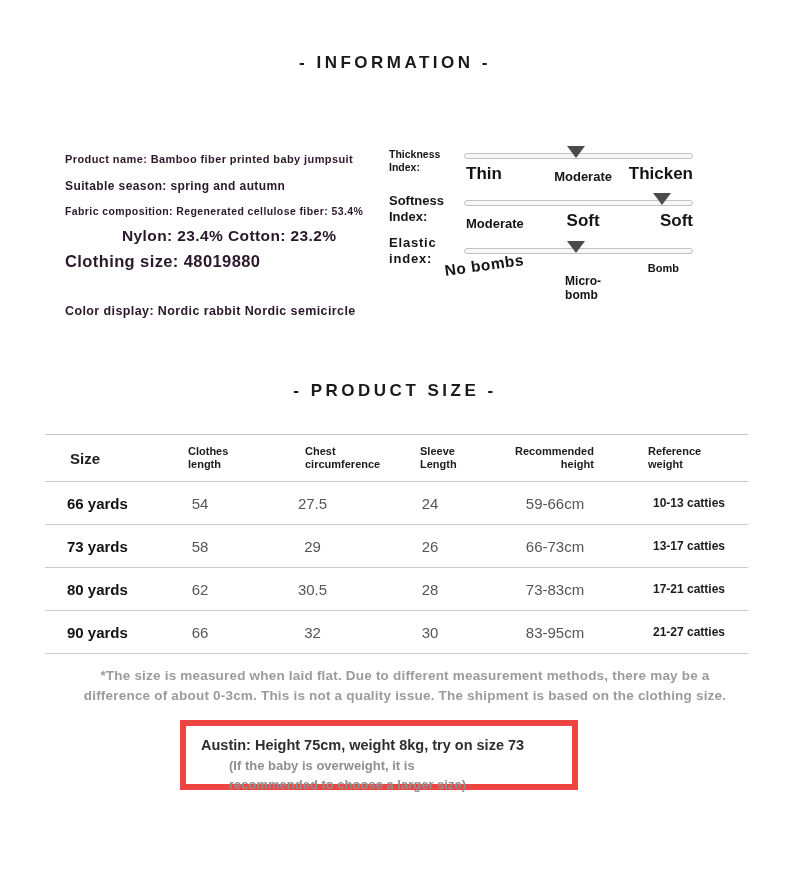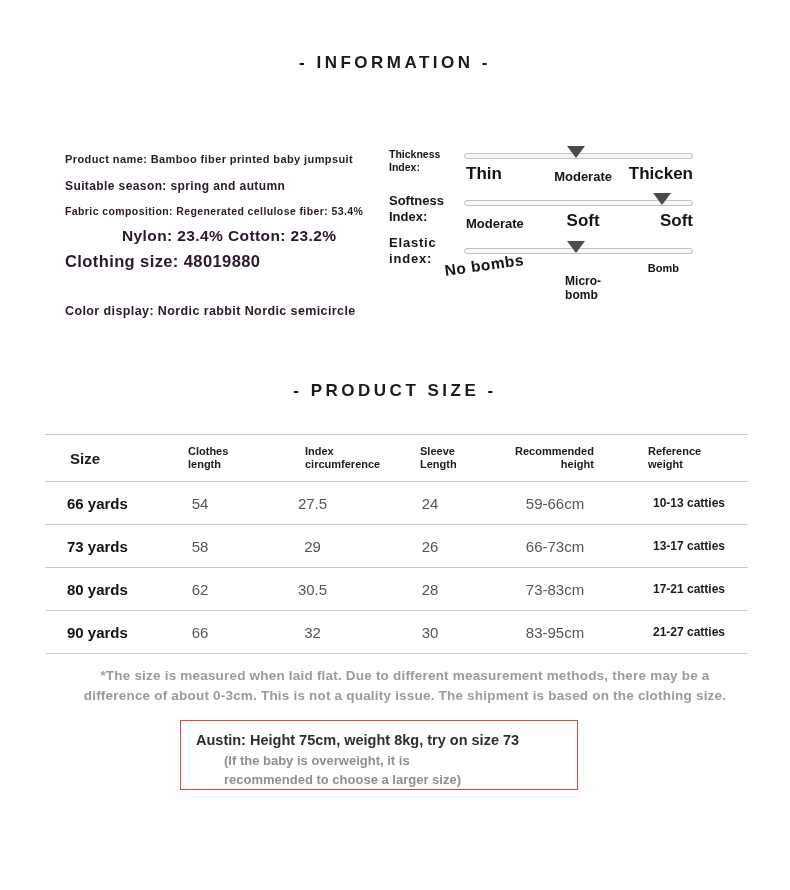--- a/index.html
+++ b/index.html
@@ -89,21 +89,21 @@
   .footnote {
     position:absolute; left:65px; top:666px; width:680px;
     font-weight:bold; font-size:13.5px; line-height:19.5px; color:#9b9b9b;
     letter-spacing:0.2px;
     text-align:center;
   }
 
   
   .model-box {
     position:absolute; left:180px; top:720px; width:398px; height:70px;
-    border:1px solid #ef4444; background:#ffffff;
+    border:6px solid #ef4444; background:#ffffff;
   }
   .model-line1 {
     margin:11px 0 0 15px; font-weight:bold; font-size:14.5px; color:#2e2e2e;
   }
   .model-line2 {
     margin:3px 0 0 43px; font-weight:bold; font-size:13px; line-height:19px; color:#8f8f8f;
   }
 </style>
 </head>
 <body>
@@ -158,21 +158,21 @@
     </div>
   </div>
 
   <div id="title-size" class="sec-title">-  PRODUCT SIZE  -</div>
 
   <div class="table">
     <div class="trow thead">
       <div class="cell th c1 preline">Size</div>
       <div class="cell th c2 preline">Clothes
 length</div>
-      <div class="cell th c3 preline">Index
+      <div class="cell th c3 preline">Chest
 circumference</div>
       <div class="cell th c4 preline">Sleeve
 Length</div>
       <div class="cell th c5 preline">Recommended
 height</div>
       <div class="cell th c6 preline">Reference
 weight</div>
     </div>
 
     <div class="trow tdata">

